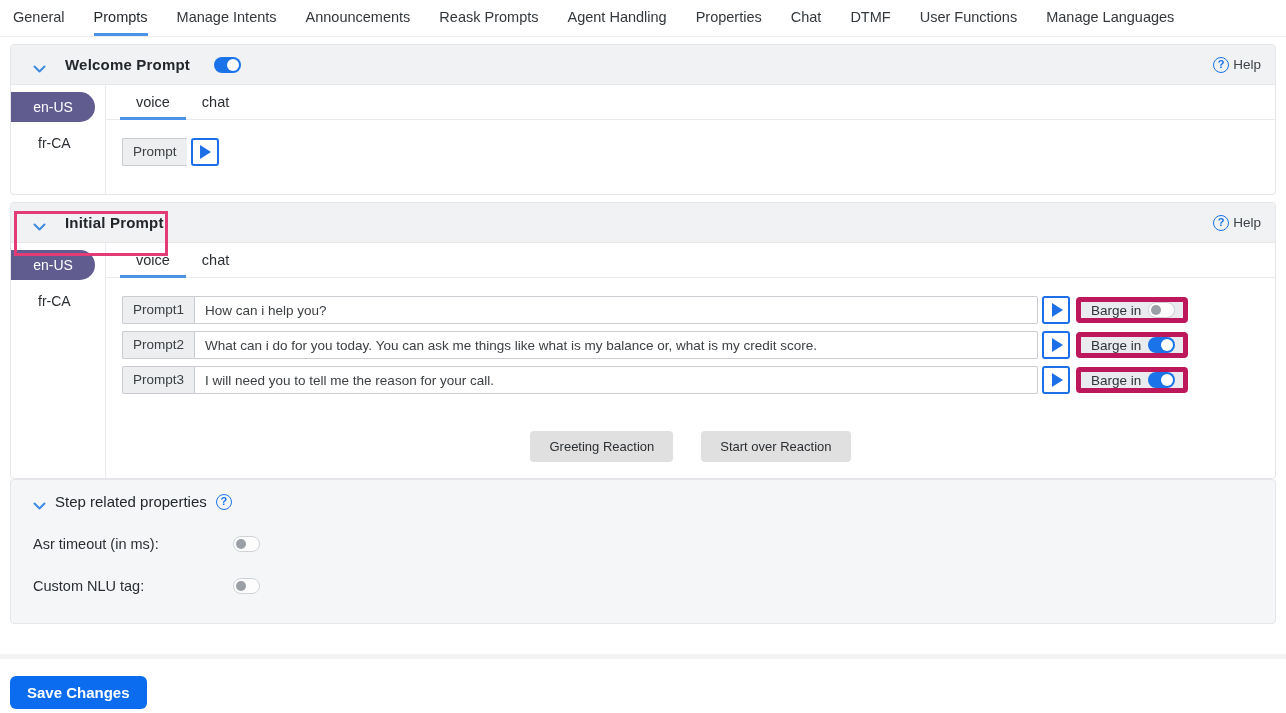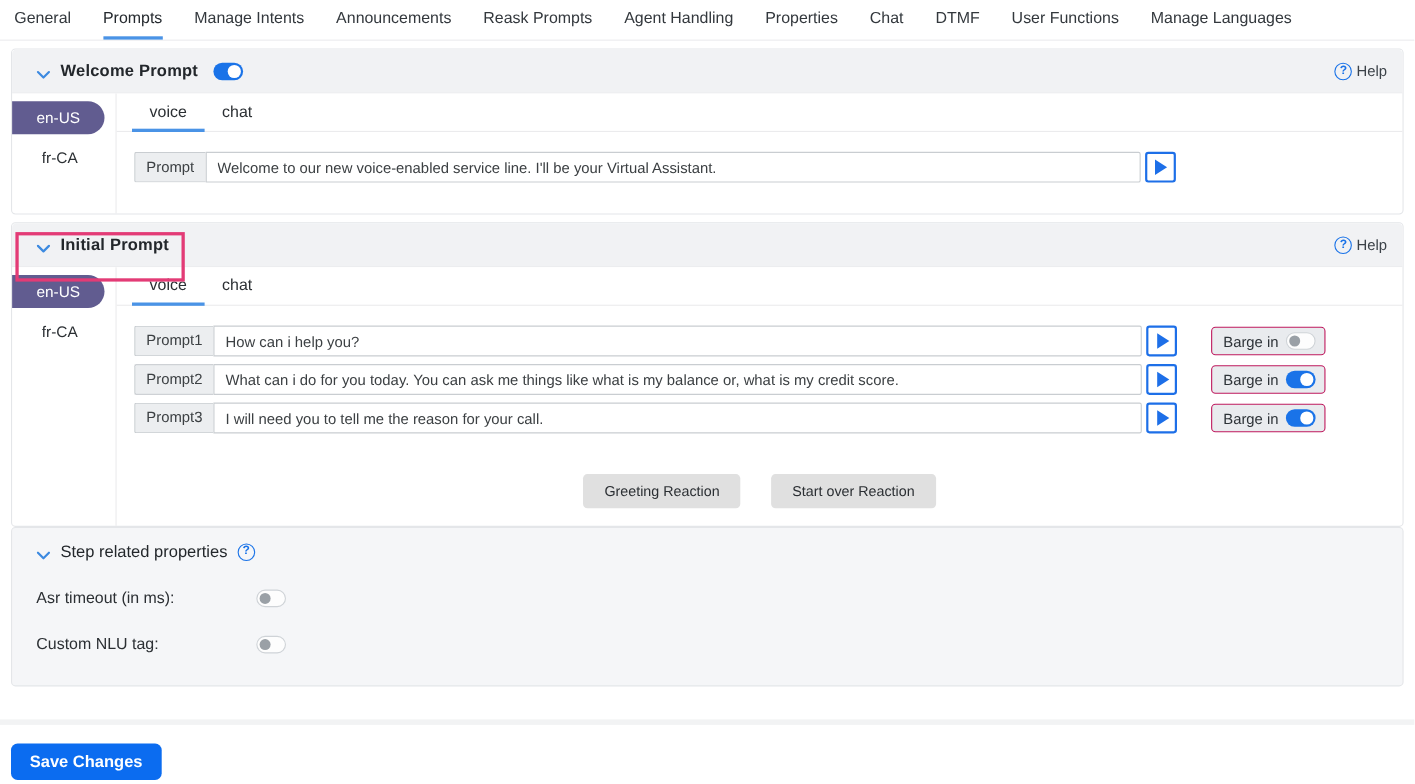--- a/index.html
+++ b/index.html
@@ -17,21 +17,21 @@
     font-size:14.5px; color:#33383d; height:37px;
     border-bottom:1px solid #ececee; align-items:flex-start;
   }
   .nav-item { padding-bottom:8px; border-bottom:3px solid transparent; cursor:pointer; white-space:nowrap; }
   .nav-item.active { border-bottom-color:#4a93e6; color:#24292e; }
 
   
   .section { margin:7px 10px 0; border:1px solid #e4e6e9; border-radius:4px; background:#fff; }
   .section-header {
     height:40px; background:#f1f2f4; display:flex; align-items:center;
-    padding:0 14px 0 22px; border-radius:4px 4px 0 0; border-bottom:1px solid #e7e8ea;
+    padding:0 14px 0 22px; border-radius:4px 4px 0 0; border-bottom:1px solid #e7e8ea;gap:10px;
   }
   .section-title { font-size:15px; font-weight:700; color:#23272b; margin-left:9px; letter-spacing:.2px; }
   .header-right { margin-left:auto; display:flex; align-items:center; gap:4px; font-size:13.5px; color:#3c4248; }
 
   .chev { width:13px; height:9px; display:inline-block; }
   .q-icon {
     width:16px; height:16px; border:1.5px solid #1a73e8; border-radius:50%;
     color:#1a73e8; font-size:11px; font-weight:700; line-height:13px;
     display:inline-flex; align-items:center; justify-content:center;
   }
@@ -67,22 +67,22 @@
     width:28px; height:28px; margin-left:4px; flex:none;
     border:2px solid #1d6fe8; border-radius:3px; background:#fff;
     display:flex; align-items:center; justify-content:center; cursor:pointer; padding:0;
   }
   .play-tri {
     width:0; height:0; margin-left:2px;
     border-left:11px solid #1d6fe8; border-top:7px solid transparent; border-bottom:7px solid transparent;
   }
 
   .barge {
-    display:flex; align-items:center; gap:7px; margin-left:31px; flex:none;
-    background:#e9ebee; border:1px solid #be185d; border-radius:4px;
+    display:flex; align-items:center; gap:7px; margin-left:6px; flex:none;
+    background:#e9ebee; border:5px solid #be185d; border-radius:4px;
     height:26px; padding:0 8px 0 10px; font-size:13.5px; color:#2e3338; cursor:pointer;
   }
 
   .toggle { display:inline-block; width:27px; height:16px; border-radius:9px; position:relative; flex:none; cursor:pointer; }
   .toggle.on { background:#1a73e8; }
   .toggle.on::after { content:""; position:absolute; right:2px; top:2px; width:12px; height:12px; border-radius:50%; background:#fff; }
   .toggle.off { background:#fdfdfd; border:1px solid #cfd3d7; }
   .toggle.off::after { content:""; position:absolute; left:2px; top:2px; width:10px; height:10px; border-radius:50%; background:#9aa0a6; }
   .hdr-toggle { margin-left:14px; }
 
@@ -157,21 +157,20 @@
       <div class="lang-plain">fr-CA</div>
     </div>
     <div class="content">
       <div class="tab-row">
         <div class="tab active">voice</div>
         <div class="tab">chat</div>
       </div>
       <div class="prompt-area">
         <div class="prompt-row">
           <span class="prompt-label">Prompt</span>
-          <input class="prompt-input w-input" value="Welcome to our new voice-enabled service line. I'll be your Virtual Assistant." style="">
           <button class="play-btn">
             <span class="play-tri"></span>
           </button>
         </div>
       </div>
     </div>
   </div>
 </div>
 
 

